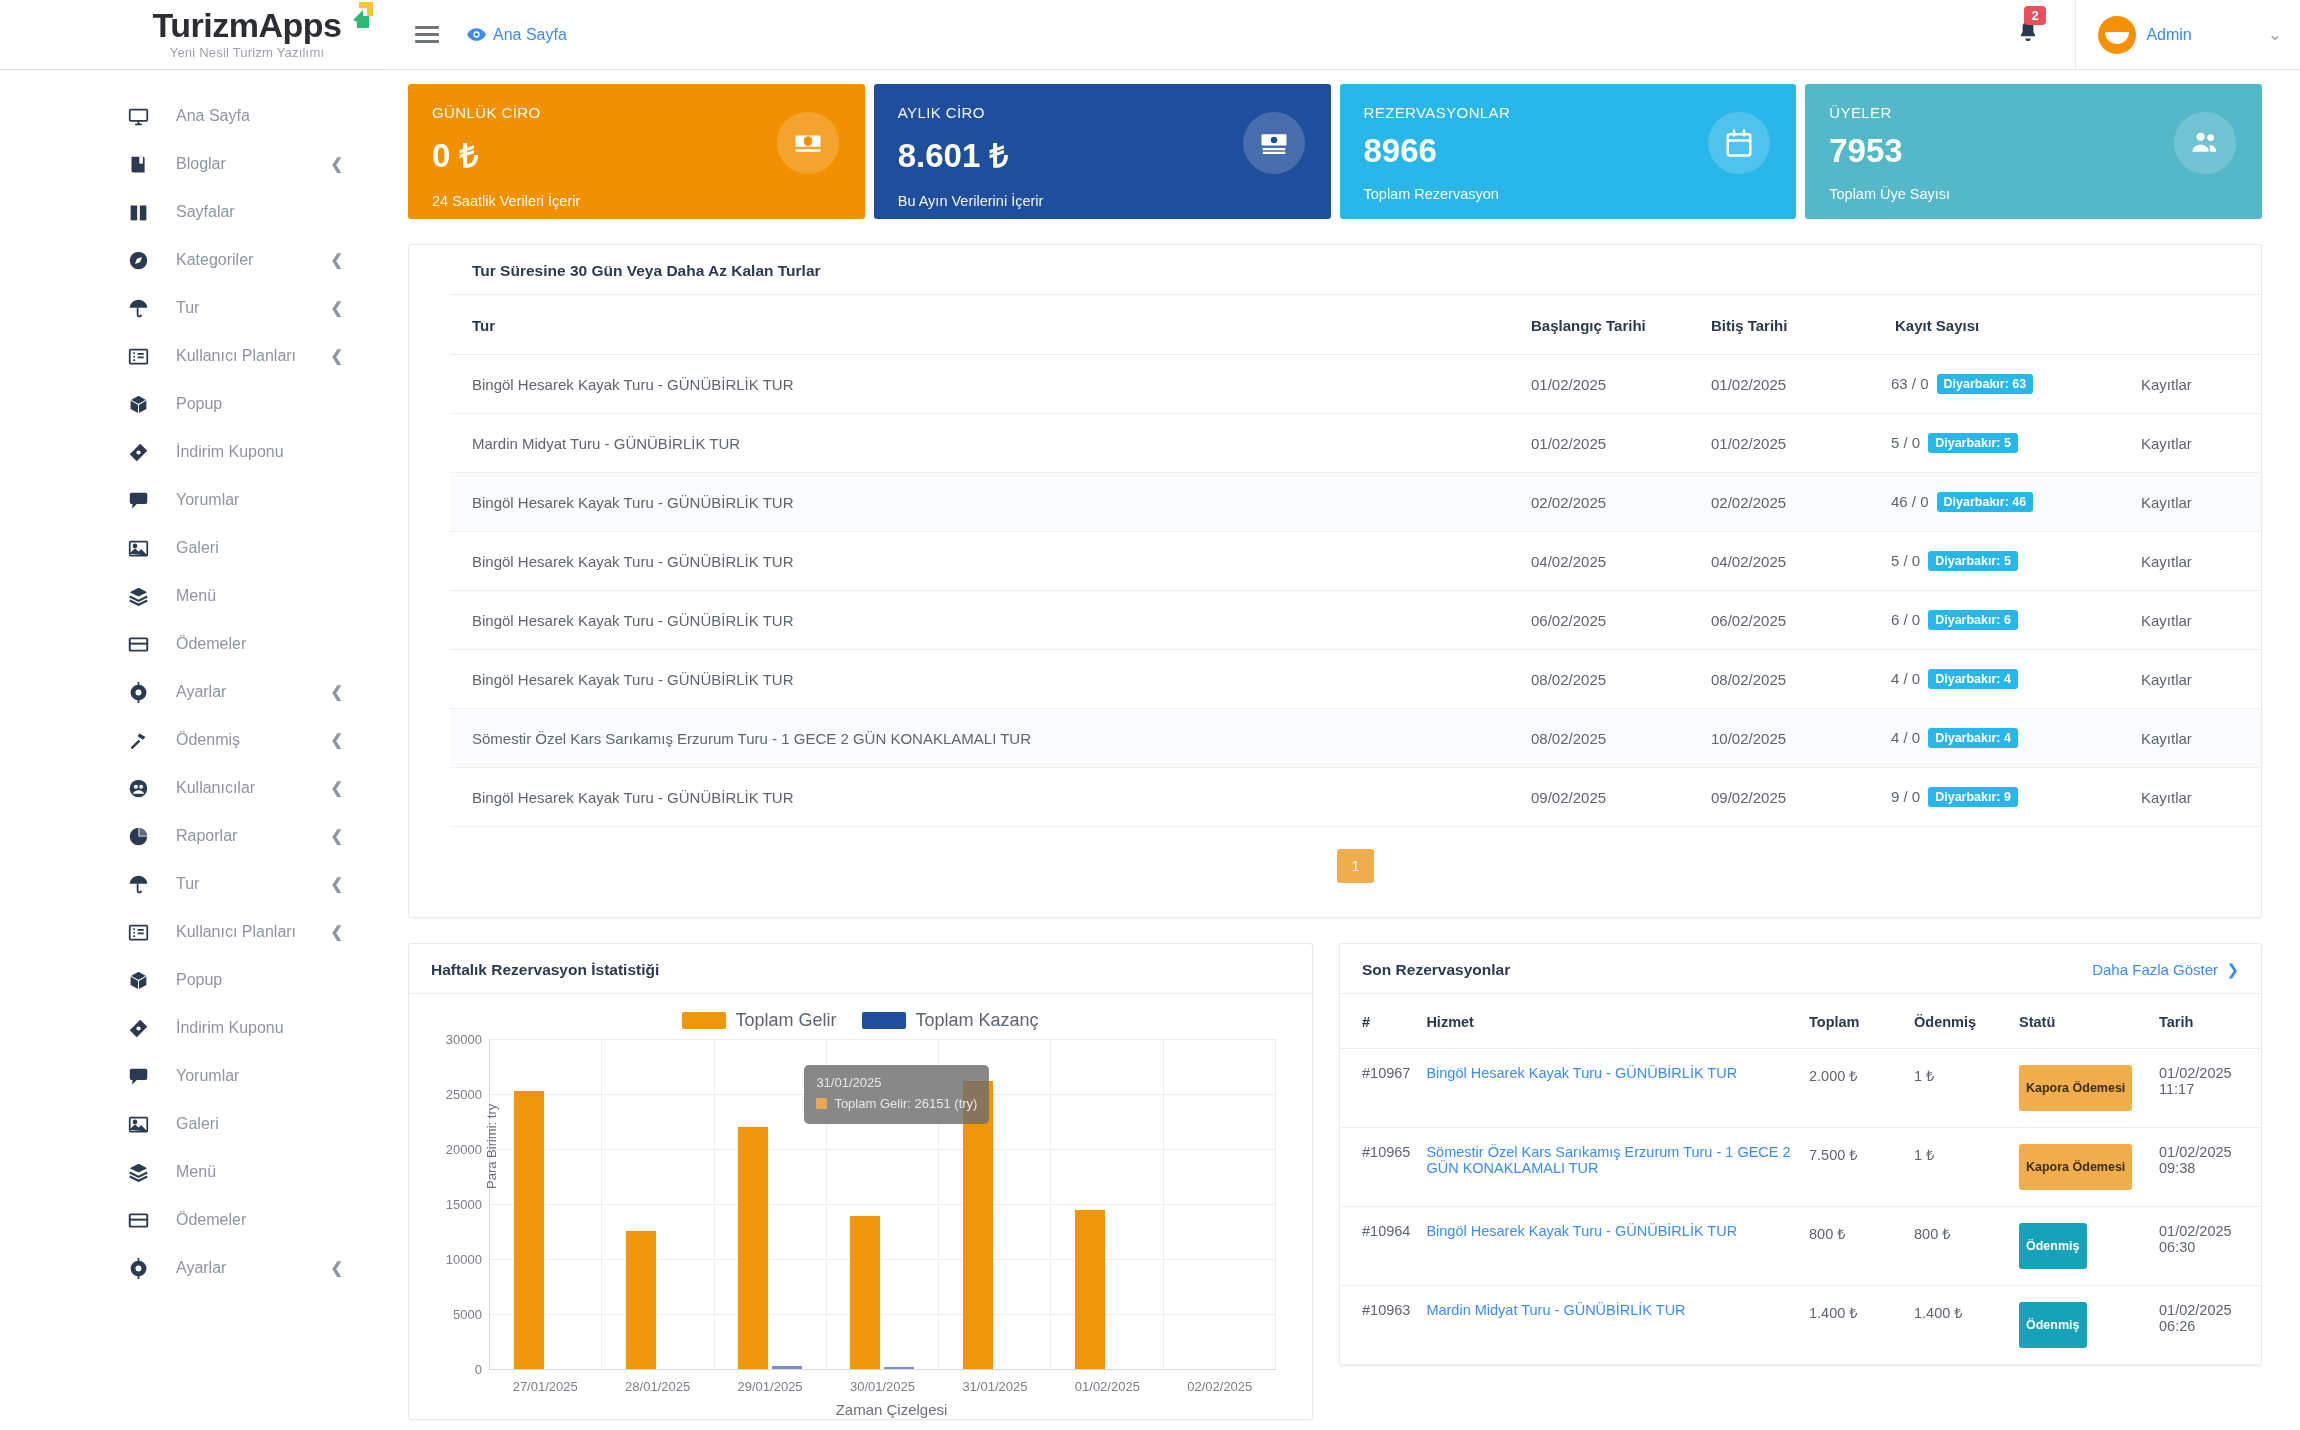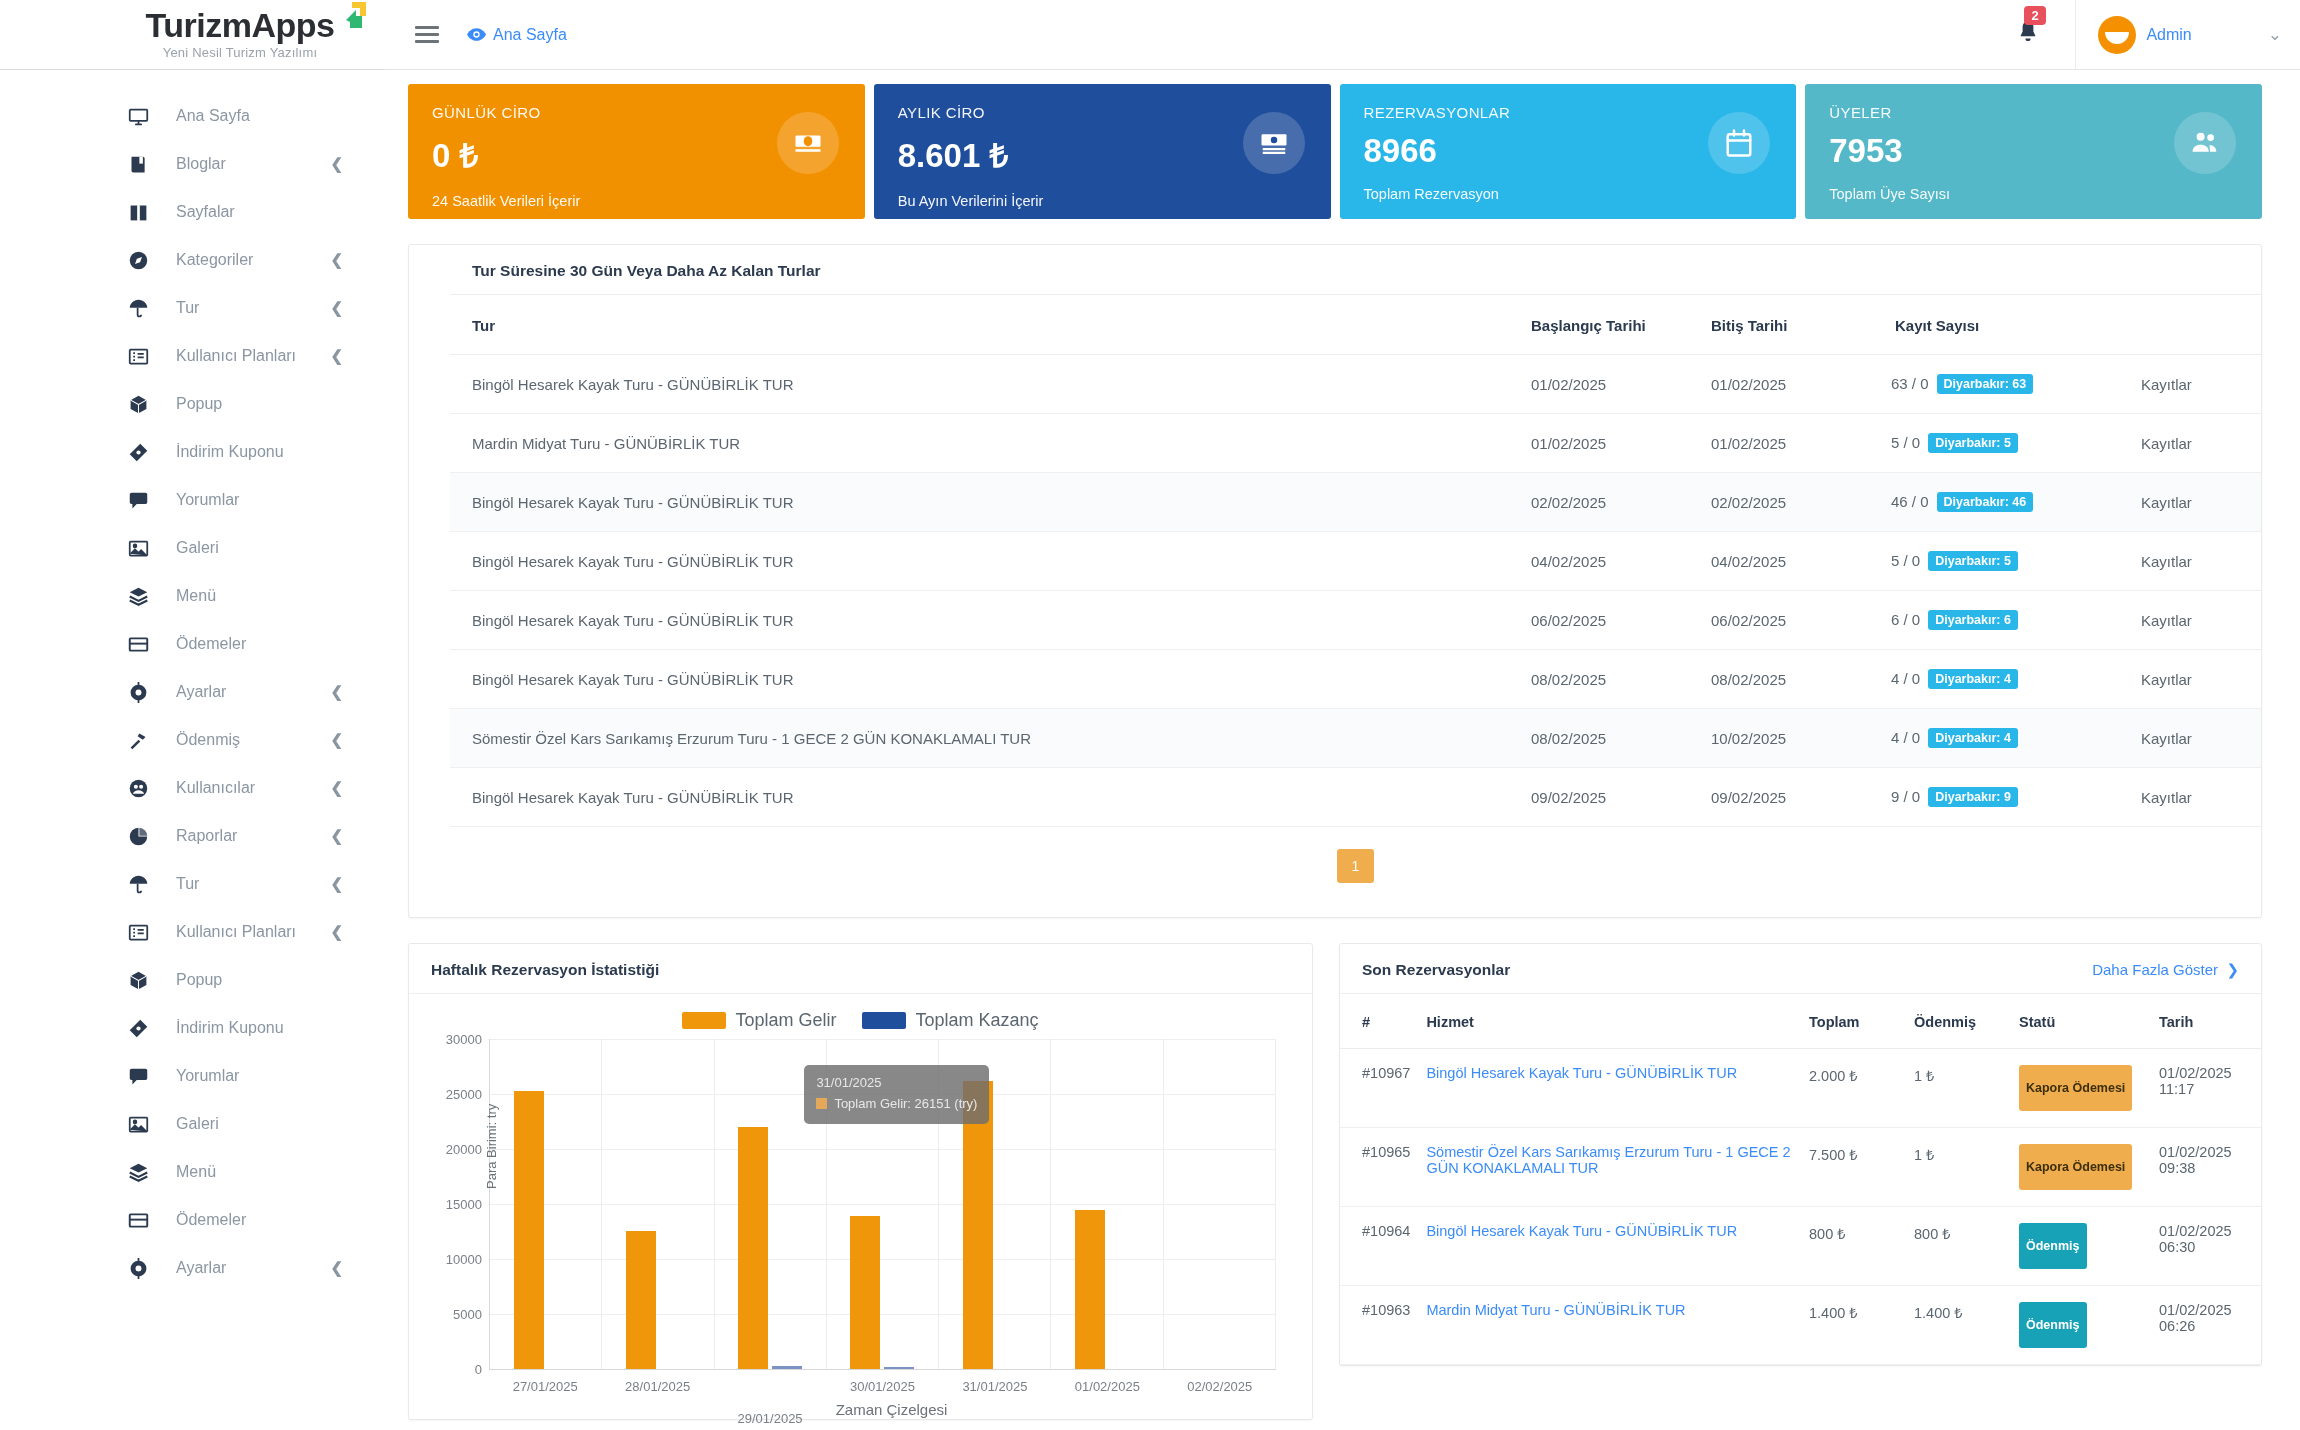--- a/index.html
+++ b/index.html
@@ -9,21 +9,21 @@
     font-family: "Liberation Sans", sans-serif;
     overflow: hidden;
   }
   body { position: relative; }
 
   
   #logo-area {
     position: absolute; left: 0; top: 0; width: 385px; height: 70px;
     background: #fff; border-bottom: 1px solid #dcdcdc;
   }
-  .logo-wrap { position: absolute; left: 120px; top: 8px; text-align: center; width: 240px; }
+  .logo-wrap { position: absolute; left: 127px; top: 8px; text-align: center; width: 240px; }
   .logo-main { font-size: 34px; font-weight: 700; color: #2b2f33; letter-spacing: -0.5px; line-height: 1.0; position: relative; display:inline-block;}
   .logo-sub { font-size: 13px; color: #9aa3ab; margin-top: 3px; letter-spacing: .2px;}
   .logo-arrow { position: absolute; right: -34px; top: -8px; width: 42px; height: 40px; }
 
   
   #topbar {
     position: absolute; left: 385px; top: 0; right: 0; height: 70px;
     background: #ffffff; border-bottom: 1px solid #e4e4e4;
     display: flex; align-items: center;
   }
@@ -635,21 +635,21 @@
               <div>31/01/2025</div>
               <div class="tt-row">
                 <span class="tt-sw"></span>
                 <span>Toplam Gelir: 26151 (try)</span>
               </div>
             </div>
           </div>
         <div class="xaxis" id="chart-xaxis">
             <div class="xt" style="left: 7.14286%;">27/01/2025</div>
             <div class="xt" style="left: 21.4286%;">28/01/2025</div>
-            <div class="xt" style="left: 35.7143%; margin-top: 32px;">29/01/2025</div>
+            <div class="xt" style="left: 35.7143%;">29/01/2025</div>
             <div class="xt" style="left: 50%;">30/01/2025</div>
             <div class="xt" style="left: 64.2857%;">31/01/2025</div>
             <div class="xt" style="left: 78.5714%;">01/02/2025</div>
             <div class="xt" style="left: 92.8571%;">02/02/2025</div>
           </div>
         <div class="xlab">Zaman Çizelgesi</div>
       </div>
     </div>
 
     <div class="panel-b" id="recent-panel">

